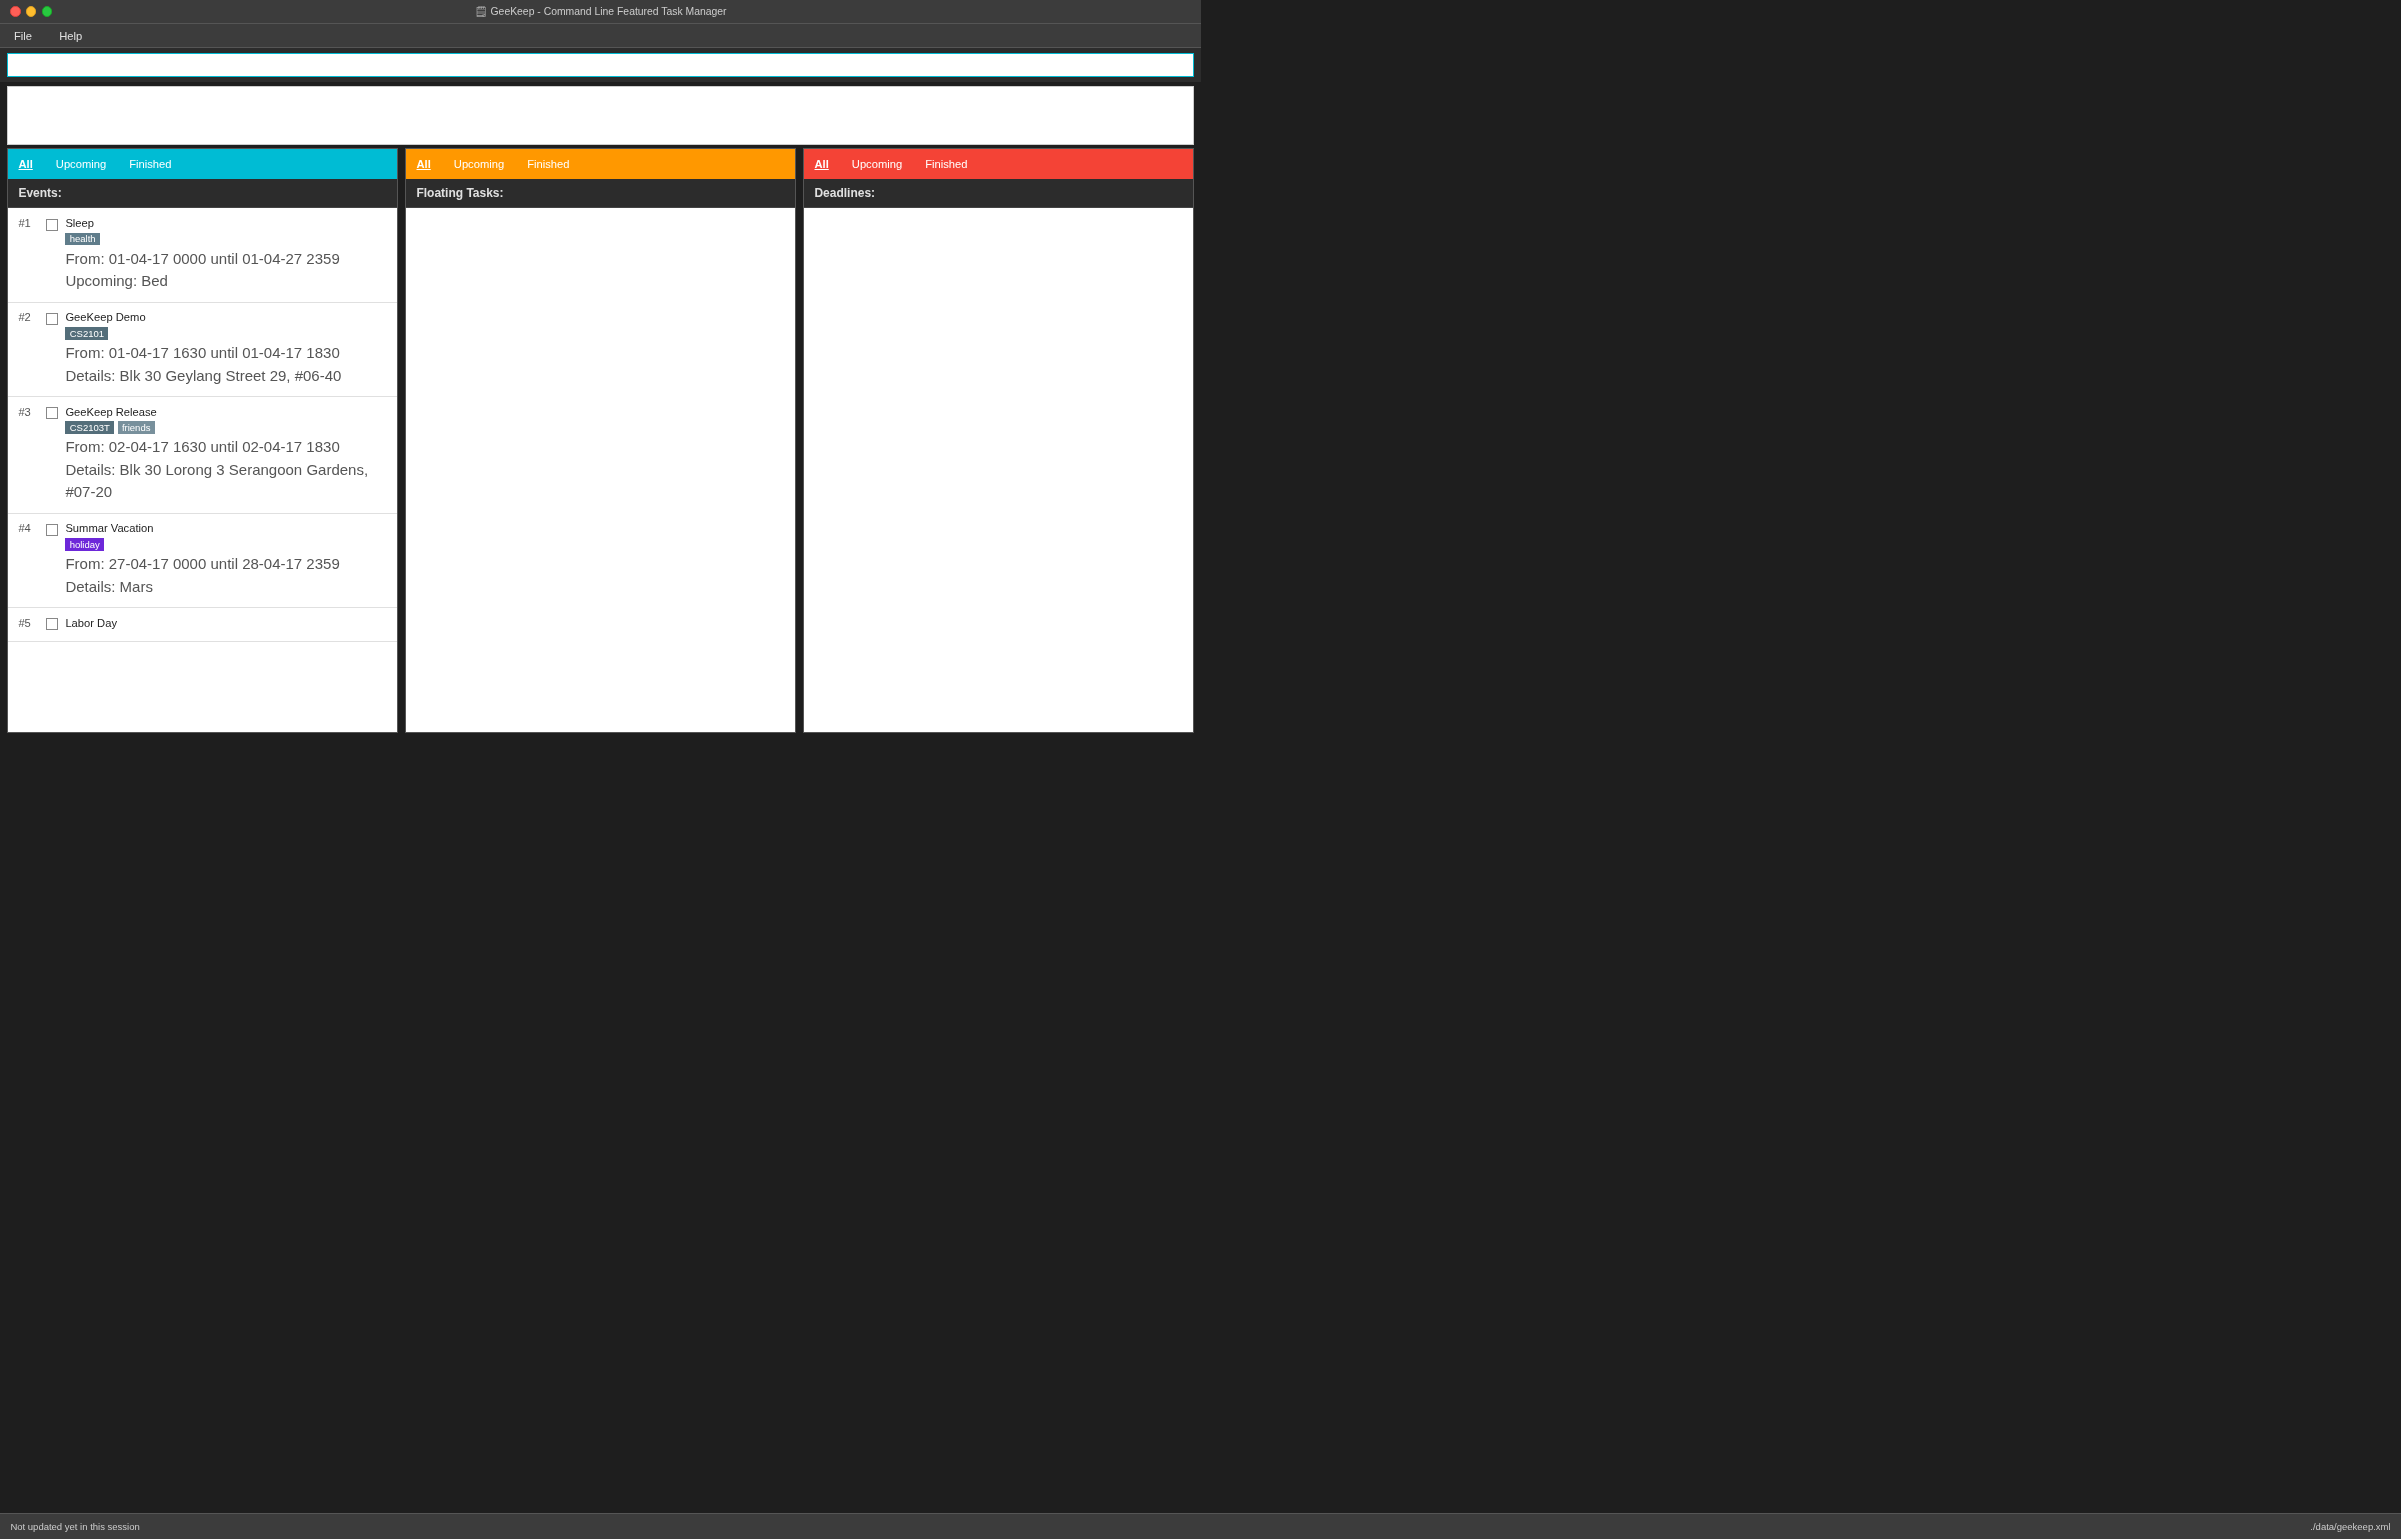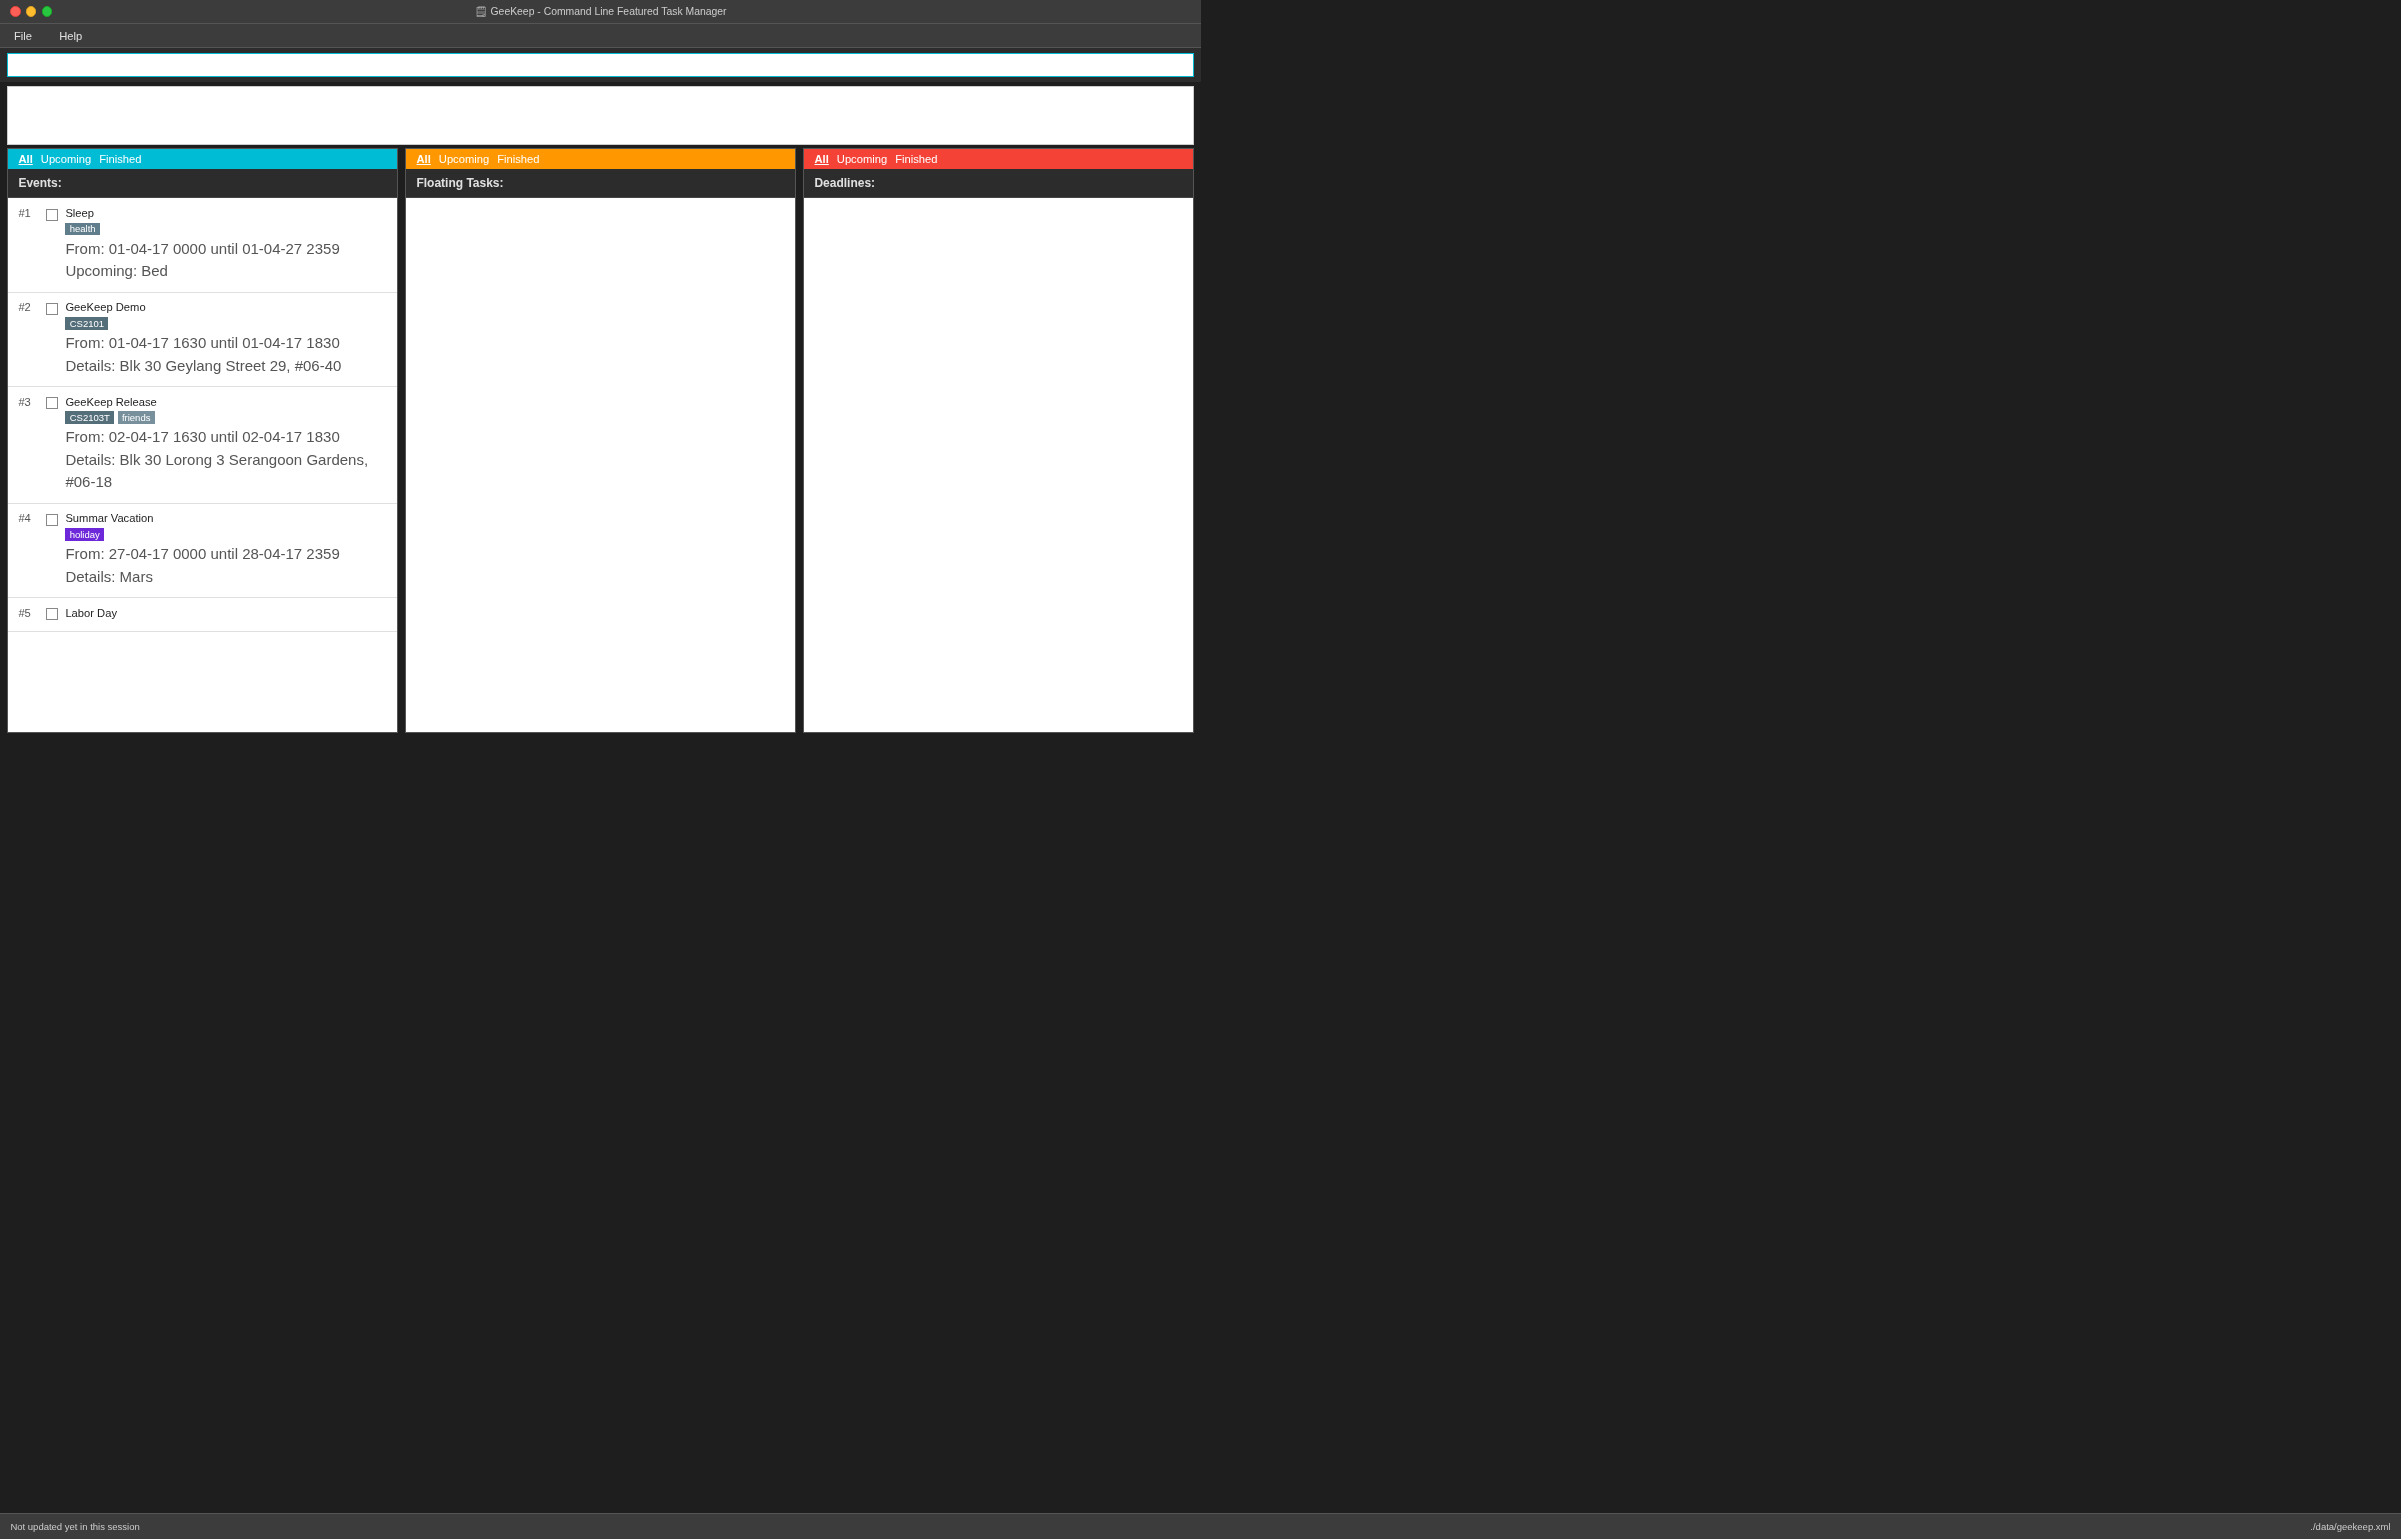--- a/index.html
+++ b/index.html
@@ -106,23 +106,23 @@
       margin: 0 3.5px;
       overflow: hidden;
     }
     .panel:first-child { margin-left: 0; }
     .panel:last-child  { margin-right: 0; }
 
     
     .tab-bar {
       display: flex;
       align-items: center;
-      height: 20px;
+      height: 30px;
       padding: 0 7px;
-      gap: 1px;
+      gap: 16px;
     }
     .tab-bar-events   { background: #00bcd4; }
     .tab-bar-floating { background: #ff9800; }
     .tab-bar-deadlines{ background: #f44336; }
 
     .tab-label {
       font-size: 11.2px;
       color: #fff;
       font-weight: 500;
       cursor: pointer;
@@ -295,21 +295,21 @@
       <div class="event-item">
         <span class="event-num">#3</span>
         <div class="event-check"></div>
         <div class="event-body">
           <div class="event-title">GeeKeep Release</div>
           <div class="event-tags">
             <span class="tag tag-cs2103t">CS2103T</span>
             <span class="tag tag-friends">friends</span>
           </div>
           <div class="event-detail">From: 02-04-17 1630 until 02-04-17 1830</div>
-          <div class="event-detail">Details: Blk 30 Lorong 3 Serangoon Gardens, #06-18</div>
+          <div class="event-detail">Details: Blk 30 Lorong 3 Serangoon Gardens, #07-20</div>
         </div>
       </div>
 
       <div class="event-item">
         <span class="event-num">#4</span>
         <div class="event-check"></div>
         <div class="event-body">
           <div class="event-title">Summar Vacation</div>
           <div class="event-tags">
             <span class="tag tag-holiday">holiday</span>

